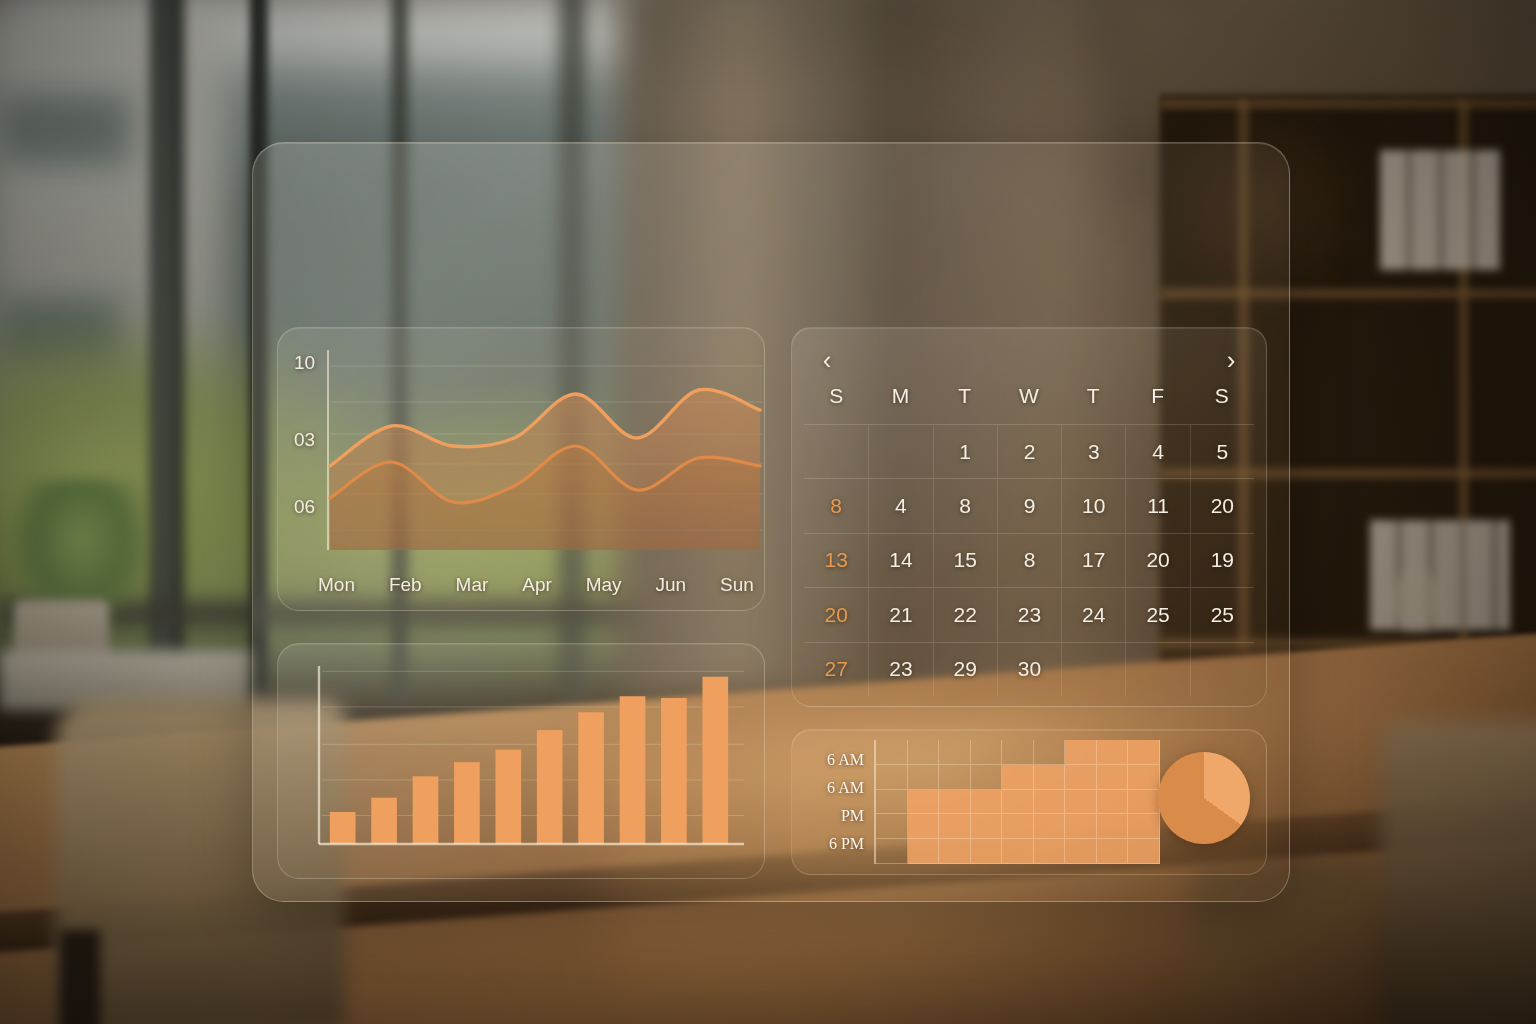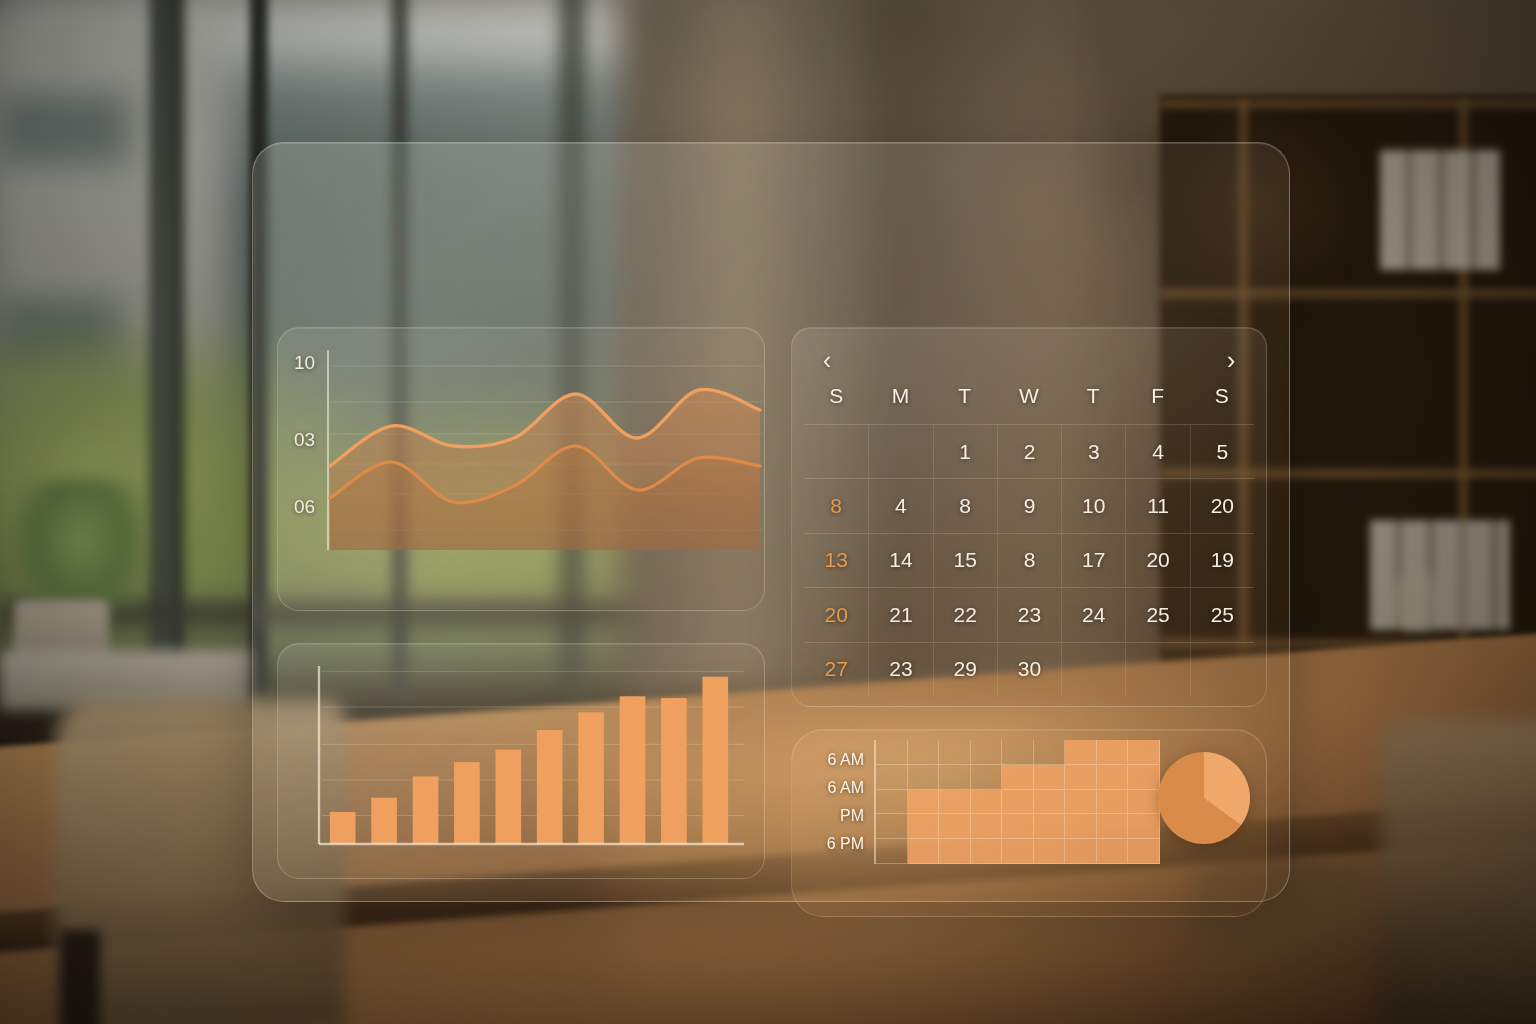--- a/index.html
+++ b/index.html
@@ -212,24 +212,25 @@
     color:#f4eee3; font-size:21px;
     border-top:1px solid rgba(255,245,228,.16);
     border-left:1px solid rgba(255,245,228,.13);
     text-shadow:0 1px 4px rgba(30,20,10,.6);
   }
   #cal-grid .cell.sun { color:#e79a4e; }
   #cal-grid .cell:nth-child(7n+1) { border-left:none; }
 
   
   #card-heat {
-    left:538px; top:586px; width:476px; height:188px;
-    border-radius:32px;
+    left:538px; top:586px; width:476px; height:146px;
+    border-radius:20px;
     background:linear-gradient(150deg, rgba(235,190,140,.16) 0%, rgba(190,130,75,.14) 55%, rgba(150,95,50,.13) 100%);
     border:1px solid rgba(255,230,195,.20);
+    font-family:Liberation Serif, serif;
   }
   #heat-labels {
     position:absolute; left:10px; top:16px; width:62px; height:112px;
     display:flex; flex-direction:column; justify-content:space-around;
     align-items:flex-end;
   }
   #heat-labels span { color:#fdf6ec; font-size:16px; font-weight:500; text-shadow:0 1px 4px rgba(60,30,10,.7); }
   #heat-grid {
     position:absolute; left:82px; top:10px; width:286px; height:124px;
     display:grid; grid-template-columns:repeat(9,1fr); grid-template-rows:repeat(5,1fr);
@@ -320,20 +321,29 @@
           <line x1="4" x2="436" y1="144" y2="144" stroke="rgba(255,245,225,.17)" stroke-width="1"></line>
           <line x1="4" x2="436" y1="180" y2="180" stroke="rgba(255,245,225,.17)" stroke-width="1"></line>
         </g>
       <line x1="2" y1="0" x2="2" y2="200" stroke="rgba(255,245,225,.55)" stroke-width="2"></line>
       <path id="areaUpperFill" fill="url(#gradUpper)" d="M4,116 C14.238095238095239,109.33333333333333 44.95238095238095,79.33333333333333 65.42857142857143,76 C85.90476190476191,72.66666666666667 106.38095238095238,94 126.85714285714286,96 C147.33333333333334,98 167.8095238095238,96.66666666666666 188.28571428571428,87.99999999999999 C208.76190476190476,79.33333333333331 229.23809523809524,44 249.71428571428572,44 C270.1904761904762,44 290.6666666666667,88.66666666666666 311.14285714285717,87.99999999999999 C331.61904761904765,87.33333333333331 352.0952380952381,44.666666666666664 372.57142857142856,40 C393.04761904761904,35.333333333333336 423.76190476190476,56.666666666666664 434,60 L434,200 L4,200 Z"></path>
       <path id="areaLowerFill" fill="url(#gradLower)" d="M4,148 C14.238095238095239,142 44.95238095238095,111.33333333333333 65.42857142857143,112 C85.90476190476191,112.66666666666667 106.38095238095238,148 126.85714285714286,152 C147.33333333333334,156 167.8095238095238,145.33333333333334 188.28571428571428,136 C208.76190476190476,126.66666666666667 229.23809523809524,95.33333333333333 249.71428571428572,96 C270.1904761904762,96.66666666666667 290.6666666666667,138 311.14285714285717,140 C331.61904761904765,142 352.0952380952381,112 372.57142857142856,108 C393.04761904761904,104 423.76190476190476,114.66666666666667 434,116 L434,200 L4,200 Z"></path>
       <path id="areaUpperLine" fill="none" stroke="#ef9f5e" stroke-width="3.4" stroke-linecap="round" d="M4,116 C14.238095238095239,109.33333333333333 44.95238095238095,79.33333333333333 65.42857142857143,76 C85.90476190476191,72.66666666666667 106.38095238095238,94 126.85714285714286,96 C147.33333333333334,98 167.8095238095238,96.66666666666666 188.28571428571428,87.99999999999999 C208.76190476190476,79.33333333333331 229.23809523809524,44 249.71428571428572,44 C270.1904761904762,44 290.6666666666667,88.66666666666666 311.14285714285717,87.99999999999999 C331.61904761904765,87.33333333333331 352.0952380952381,44.666666666666664 372.57142857142856,40 C393.04761904761904,35.333333333333336 423.76190476190476,56.666666666666664 434,60"></path>
       <path id="areaLowerLine" fill="none" stroke="#e08a48" stroke-width="3.2" stroke-linecap="round" d="M4,148 C14.238095238095239,142 44.95238095238095,111.33333333333333 65.42857142857143,112 C85.90476190476191,112.66666666666667 106.38095238095238,148 126.85714285714286,152 C147.33333333333334,156 167.8095238095238,145.33333333333334 188.28571428571428,136 C208.76190476190476,126.66666666666667 229.23809523809524,95.33333333333333 249.71428571428572,96 C270.1904761904762,96.66666666666667 290.6666666666667,138 311.14285714285717,140 C331.61904761904765,142 352.0952380952381,112 372.57142857142856,108 C393.04761904761904,104 423.76190476190476,114.66666666666667 434,116"></path>
     </svg>
 
+    <div class="xlabrow" id="area-xlabels">
+        <span>Mon</span>
+        <span>Feb</span>
+        <span>Mar</span>
+        <span>Apr</span>
+        <span>May</span>
+        <span>Jun</span>
+        <span>Sun</span>
+      </div>
   </div>
 
   <div class="card" id="card-bar">
     <svg id="bar-svg" width="436" height="196" viewBox="0 0 436 196" style="position:absolute;left:38px;top:22px;">
       <g id="bar-grid">
           <line x1="6" x2="428" y1="5.34" y2="5.34" stroke="rgba(255,245,225,.20)" stroke-width="1"></line>
           <line x1="6" x2="428" y1="40.940000000000005" y2="40.940000000000005" stroke="rgba(255,245,225,.20)" stroke-width="1"></line>
           <line x1="6" x2="428" y1="78.32000000000001" y2="78.32000000000001" stroke="rgba(255,245,225,.20)" stroke-width="1"></line>
           <line x1="6" x2="428" y1="113.92" y2="113.92" stroke="rgba(255,245,225,.20)" stroke-width="1"></line>
           <line x1="6" x2="428" y1="149.51999999999998" y2="149.51999999999998" stroke="rgba(255,245,225,.20)" stroke-width="1"></line>

